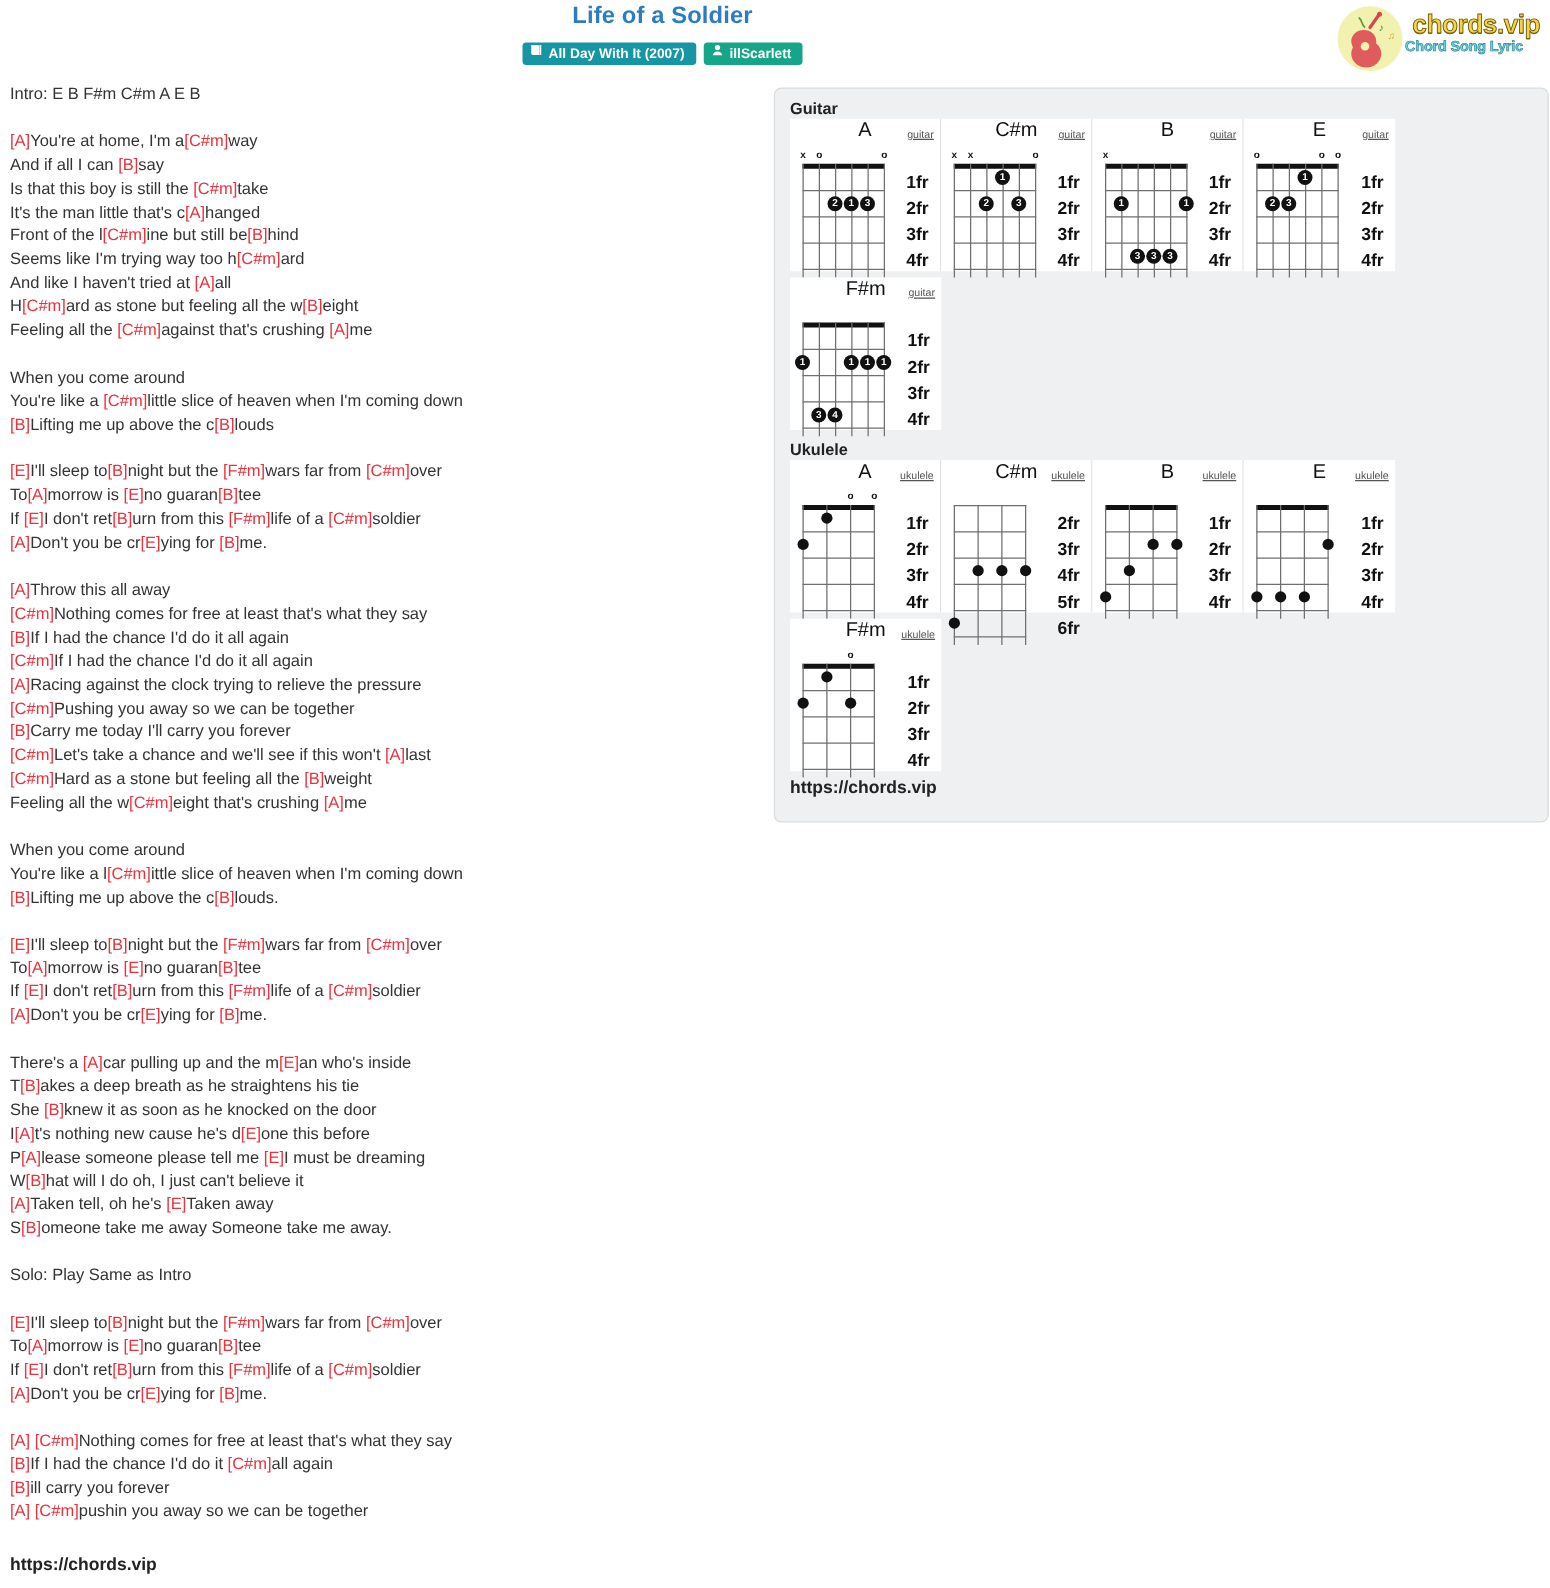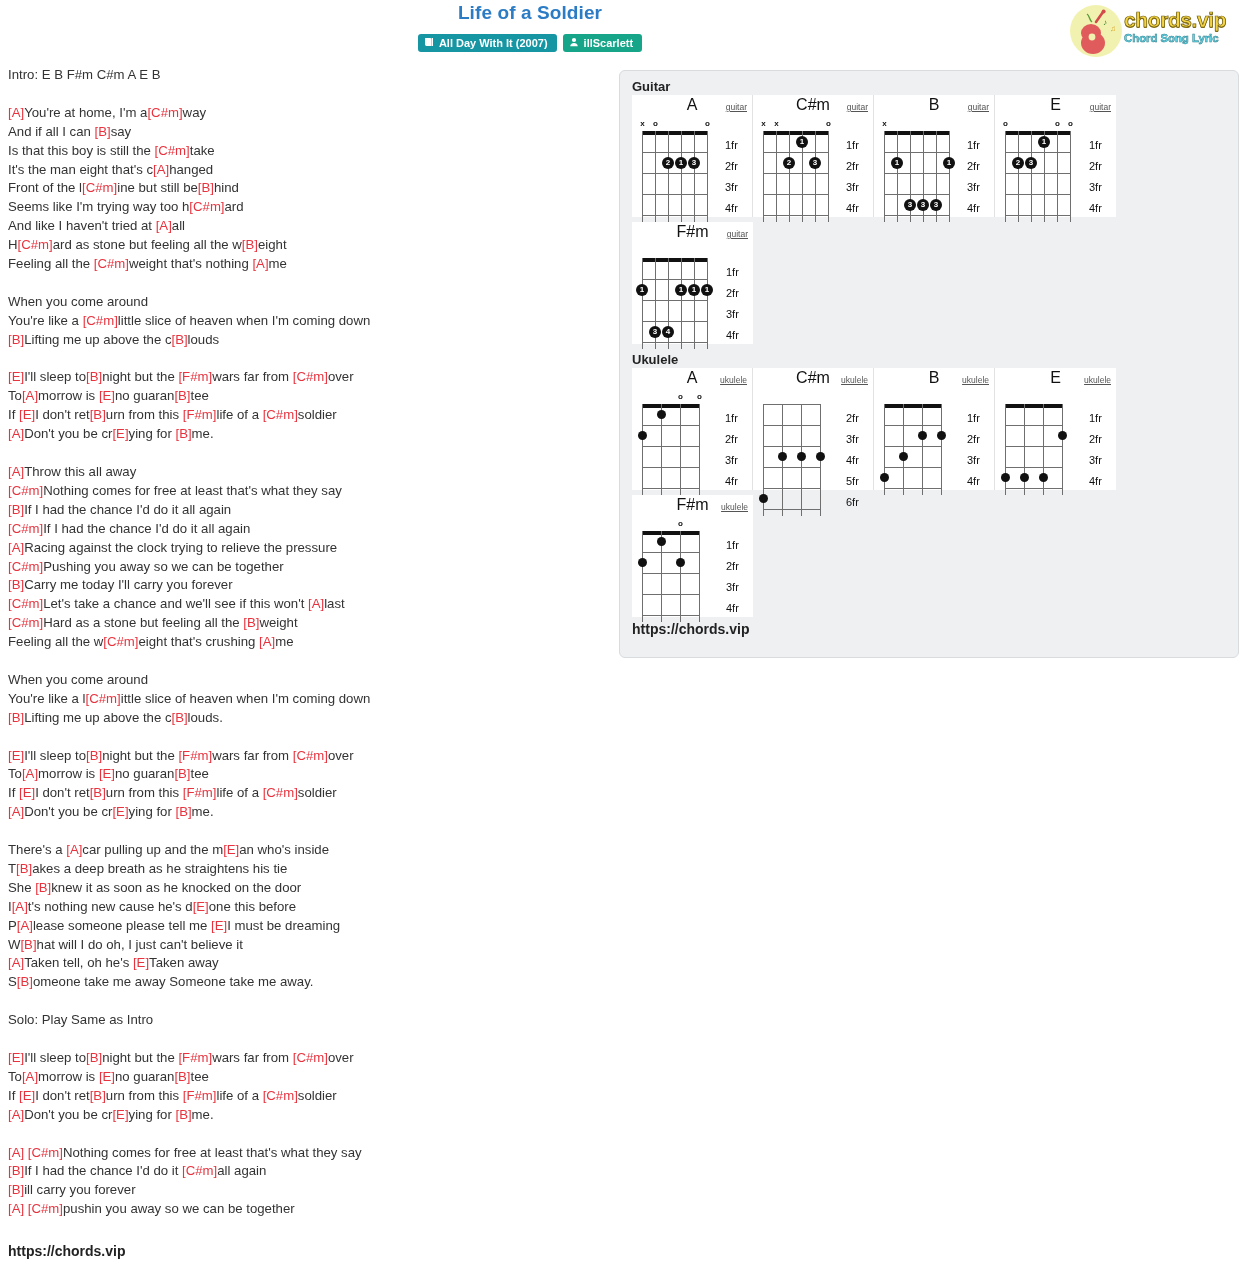--- a/index.html
+++ b/index.html
@@ -84,20 +84,21 @@
     width: 114px;
   }
   #logo-name {
     font-size: 21px;
     font-weight: bold;
     color: #f5d442;
     letter-spacing: -.4px;
     line-height: 23px;
     -webkit-text-stroke: 0.7px #6b5a12;
     text-shadow: 0 1px 0 #8a7415;
+    text-align: center;
   }
   #logo-tagline {
     font-size: 11.5px;
     font-weight: bold;
     color: #63d6e8;
     letter-spacing: -.1px;
     line-height: 14px;
     -webkit-text-stroke: 0.5px #2f7f8c;
   }
 
@@ -183,22 +184,22 @@
     text-decoration: underline;
   }
   .fret-labels {
     position: absolute;
     right: 3px;
     top: 24px;
     width: 24px;
     text-align: left;
   }
   .fret-labels div {
-    font-size: 11px;
-    font-weight: normal;
+    font-size: 14px;
+    font-weight: bold;
     color: #111;
     line-height: 10px;
   }
   .diagram {
     position: absolute;
     left: 10px;
   }
   .nut {
     position: absolute;
     background: #111;
@@ -270,26 +271,26 @@
   </div>
 
   <div id="lyrics">
       <div class="block">
         <div class="line"><span>Intro: E B F#m C#m A E B</span></div>
       </div>
       <div class="block">
         <div class="line"><span class="chord">[A]</span><span>You're at home, I'm a</span><span class="chord">[C#m]</span><span>way</span></div>
         <div class="line"><span>And if all I can </span><span class="chord">[B]</span><span>say</span></div>
         <div class="line"><span>Is that this boy is still the </span><span class="chord">[C#m]</span><span>take</span></div>
-        <div class="line"><span>It's the man eight that's c</span><span class="chord">[A]</span><span>hanged</span></div>
+        <div class="line"><span>It's the man little that's c</span><span class="chord">[A]</span><span>hanged</span></div>
         <div class="line"><span>Front of the l</span><span class="chord">[C#m]</span><span>ine but still be</span><span class="chord">[B]</span><span>hind</span></div>
         <div class="line"><span>Seems like I'm trying way too h</span><span class="chord">[C#m]</span><span>ard</span></div>
         <div class="line"><span>And like I haven't tried at </span><span class="chord">[A]</span><span>all</span></div>
         <div class="line"><span>H</span><span class="chord">[C#m]</span><span>ard as stone but feeling all the w</span><span class="chord">[B]</span><span>eight</span></div>
-        <div class="line"><span>Feeling all the </span><span class="chord">[C#m]</span><span>weight that's nothing </span><span class="chord">[A]</span><span>me</span></div>
+        <div class="line"><span>Feeling all the </span><span class="chord">[C#m]</span><span>against that's crushing </span><span class="chord">[A]</span><span>me</span></div>
       </div>
       <div class="block">
         <div class="line"><span>When you come around</span></div>
         <div class="line"><span>You're like a </span><span class="chord">[C#m]</span><span>little slice of heaven when I'm coming down</span></div>
         <div class="line"><span class="chord">[B]</span><span>Lifting me up above the c</span><span class="chord">[B]</span><span>louds</span></div>
       </div>
       <div class="block">
         <div class="line"><span class="chord">[E]</span><span>I'll sleep to</span><span class="chord">[B]</span><span>night but the </span><span class="chord">[F#m]</span><span>wars far from </span><span class="chord">[C#m]</span><span>over</span></div>
         <div class="line"><span>To</span><span class="chord">[A]</span><span>morrow is </span><span class="chord">[E]</span><span>no guaran</span><span class="chord">[B]</span><span>tee</span></div>
         <div class="line"><span>If </span><span class="chord">[E]</span><span>I don't ret</span><span class="chord">[B]</span><span>urn from this </span><span class="chord">[F#m]</span><span>life of a </span><span class="chord">[C#m]</span><span>soldier</span></div>

